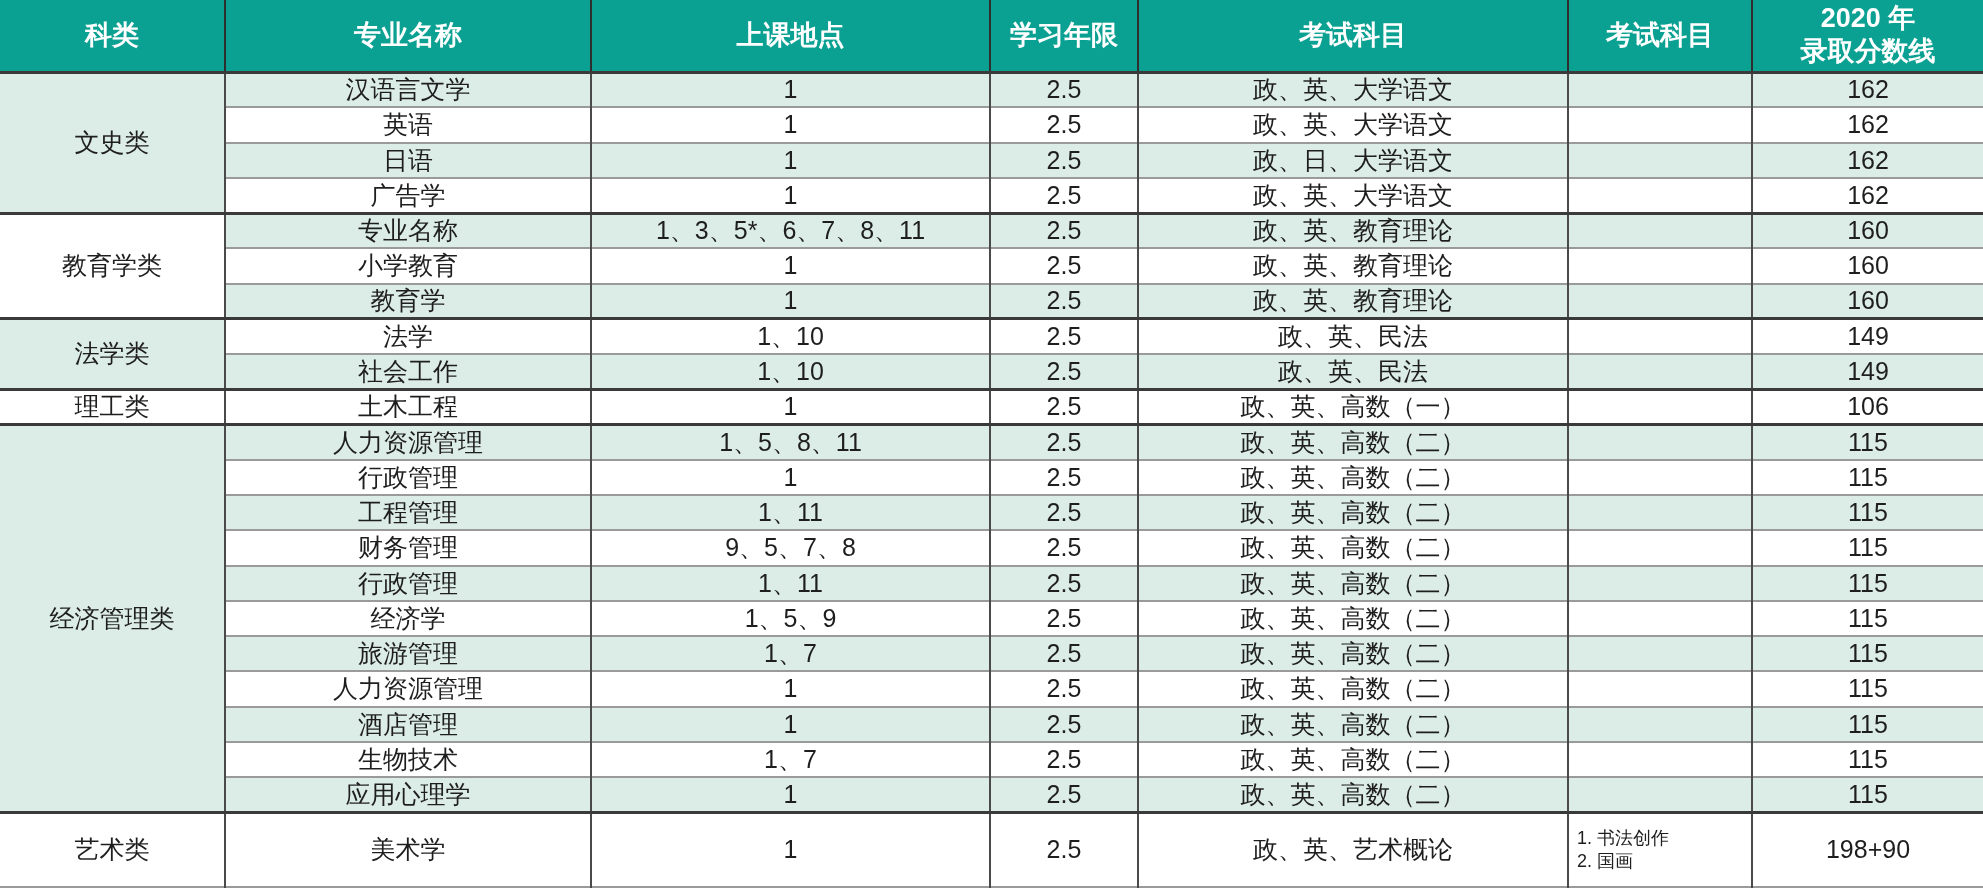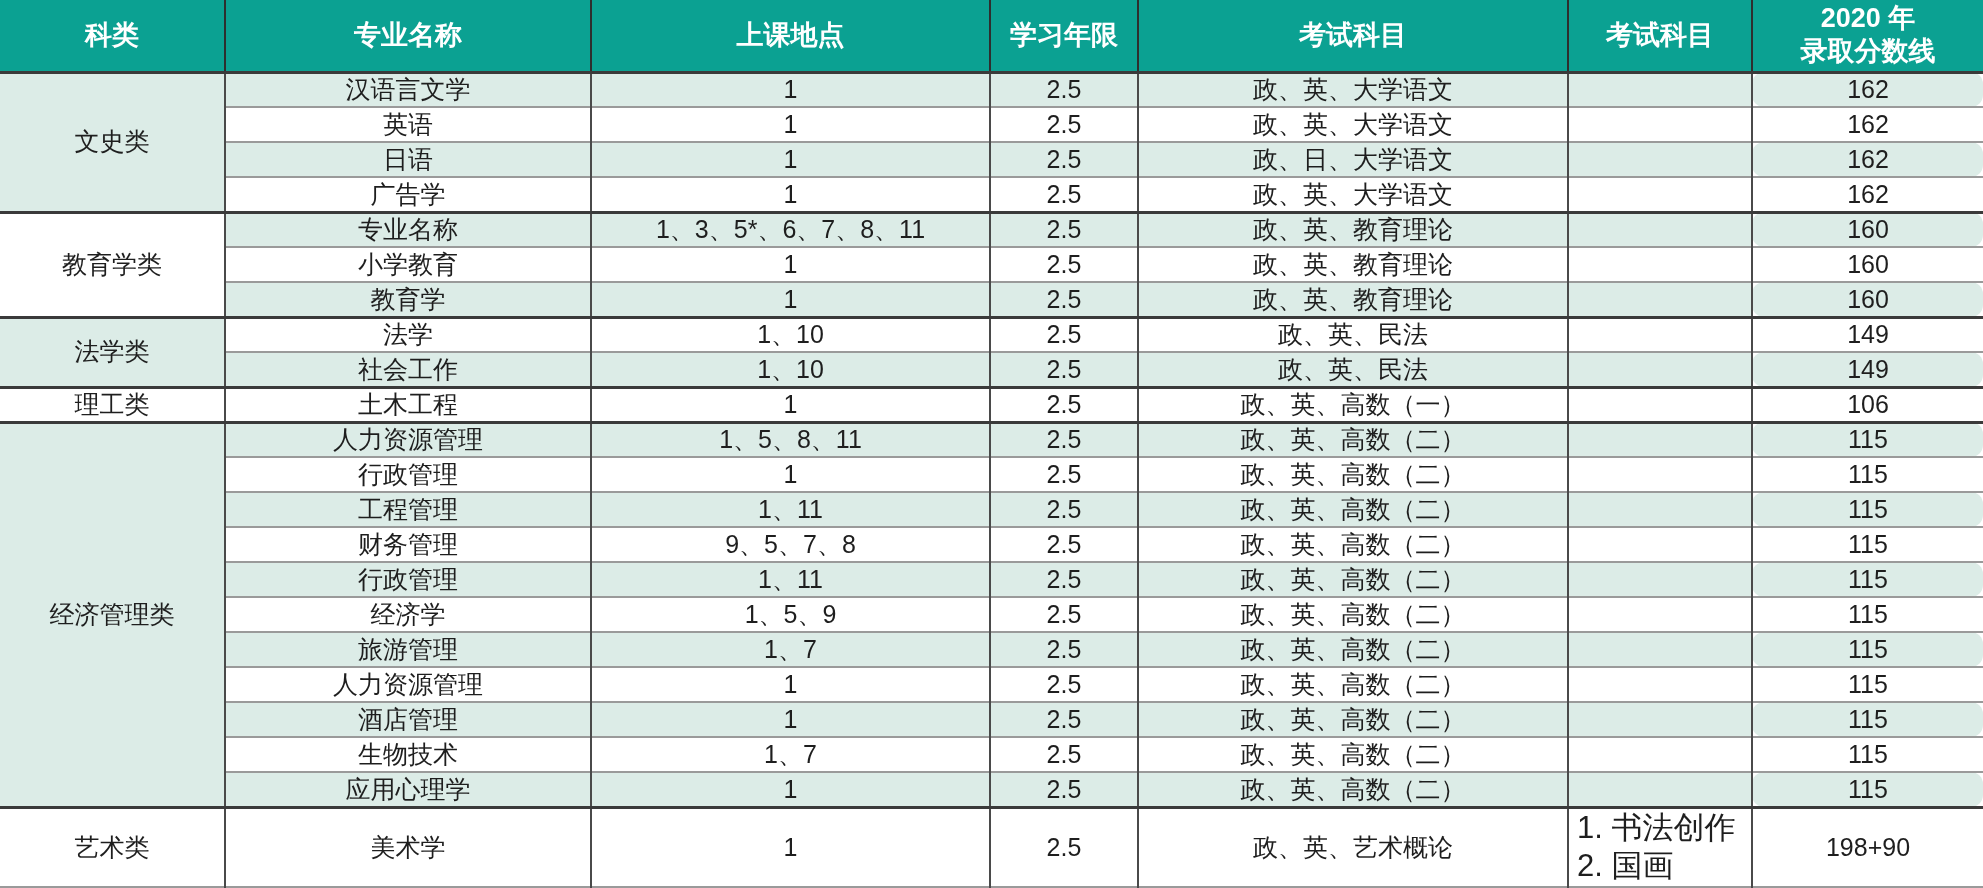--- a/index.html
+++ b/index.html
@@ -36,25 +36,25 @@
   th:first-child{border-left:none;}
   th:last-child{border-right:none;}
   td{
     font-size:25px;text-align:center;vertical-align:middle;
     border-left:2px solid var(--v-line);border-right:2px solid var(--v-line);
     border-top:2px solid var(--row-line);
     padding:0 3px;white-space:pre-line;line-height:1.25;
     background:var(--row-bg);
   }
   td:first-child{border-left:none;}
-  td:last-child{border-right:none;border-radius:12px;}
+  td:last-child{border-right:none;}
   tr.group-start td{border-top:3px solid var(--group-line);}
   td.green{background:var(--row-alt-bg);}
   td.white{background:var(--row-bg);}
-  td.extra-left{text-align:left;padding-left:8px;font-size:31px;}
+  td.extra-left{text-align:left;padding-left:8px;font-size:18px;}
 </style>
 </head>
 <body>
 
 <div class="stage">
   <table class="adm">
     <colgroup>
       <col style="width:225px">
         <col style="width:366px">
         <col style="width:399px">

